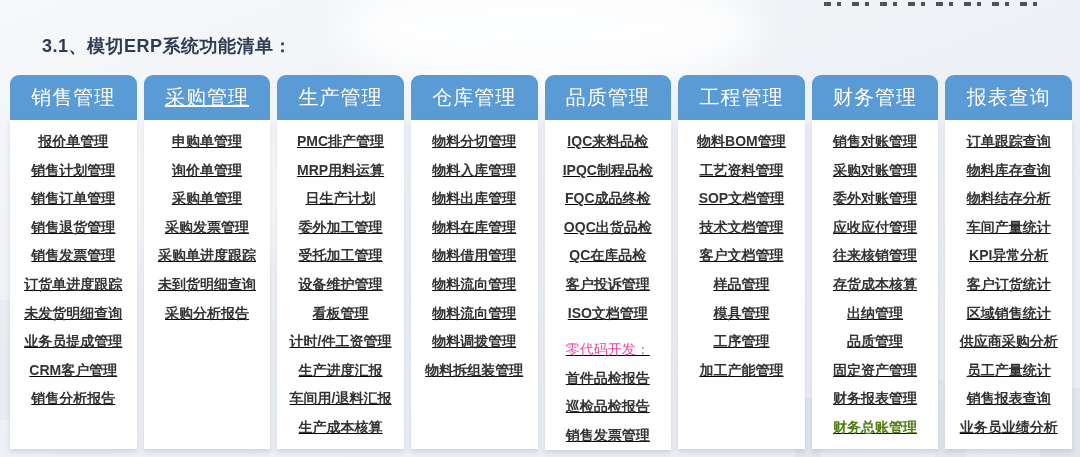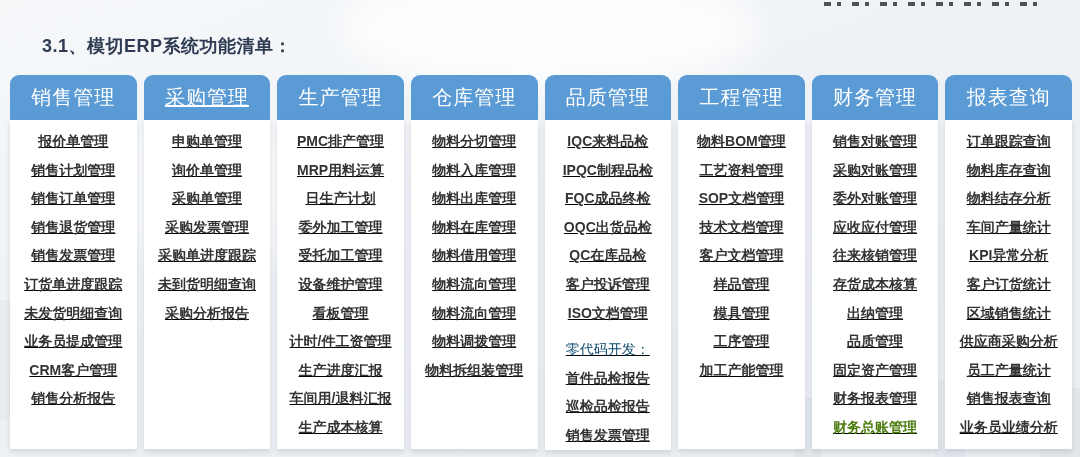--- a/index.html
+++ b/index.html
@@ -41,21 +41,21 @@
   }
   .col-body{
     flex:1;background:#ffffff;padding-top:7px;
     box-shadow:0 3px 5px rgba(90,100,115,0.18);
     text-decoration:underline;
   }
   .item{
     line-height:28.6px;font-size:14px;font-weight:700;color:#333333;
     text-align:center;white-space:nowrap;
   }
-  .item.muted{color:#0c4a6e;font-weight:400;margin-top:8px;}
+  .item.muted{color:#ec4899;font-weight:400;margin-top:8px;}
   .item.red{color:#4d7c0f;}
 </style>
 </head>
 <body>
 
 <div class="bg-cloud cloud-a"></div>
 <div class="bg-cloud cloud-b"></div>
 <div class="bg-building bld-1"></div>
 <div class="bg-building bld-2"></div>
 <div class="bg-building bld-3"></div>

